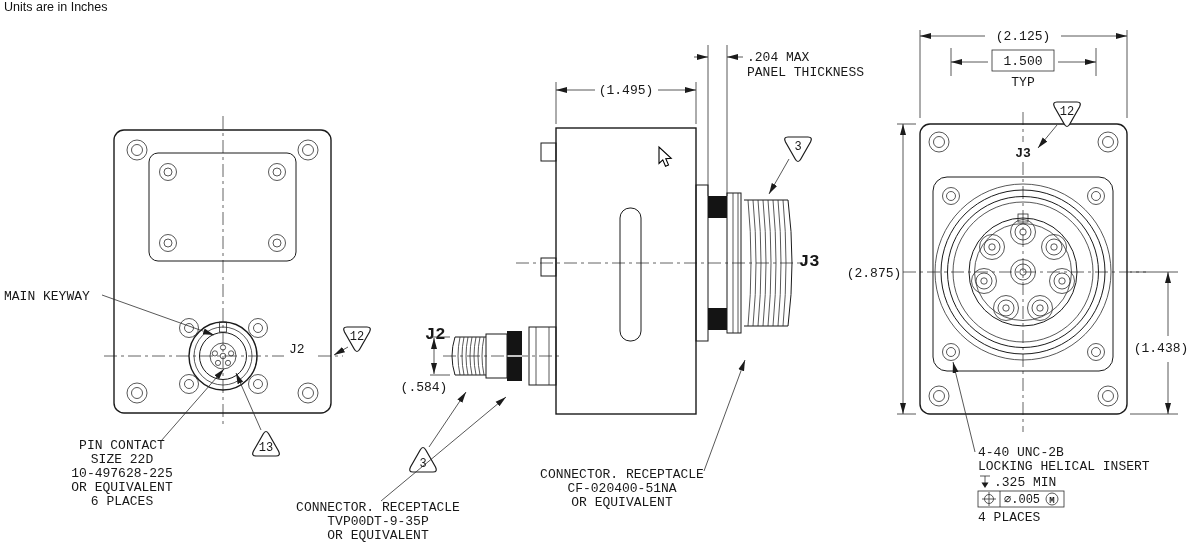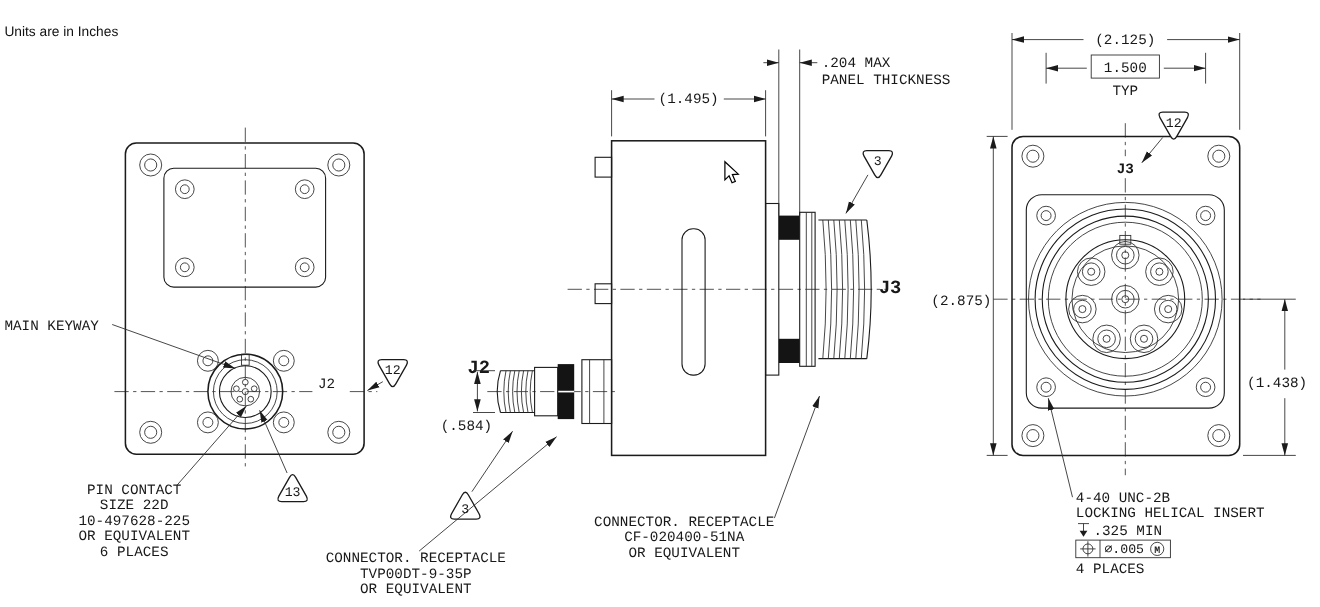--- a/index.html
+++ b/index.html
@@ -1,17 +1,17 @@
 <!DOCTYPE html>
 <html><head>
 <meta charset="utf-8">
 <style>
   html,body{margin:0;padding:0;background:#fff;}
   .stage{position:relative;width:1200px;height:552px;background:#ffffff;overflow:hidden;}
-  .units-note{position:absolute;left:4px;top:22px;font:12.5px "Liberation Sans","DejaVu Sans",sans-serif;color:#111;}
+  .units-note{position:absolute;left:4px;top:0;font:12.5px "Liberation Sans","DejaVu Sans",sans-serif;color:#111;}
   svg{position:absolute;left:0;top:0;}
   svg text{font-family:"Liberation Mono","DejaVu Sans Mono",monospace;font-size:13px;fill:#181818;}
   text.big{font-size:17px;font-weight:bold;}
   text.bold{font-weight:bold;}
   text.small{font-size:12px;}
   text.tiny{font-size:9px;font-weight:bold;}
   .ln{fill:none;stroke:#1b1b1b;stroke-width:1.4;}
   .ln2{fill:none;stroke:#1b1b1b;stroke-width:1;}
   .thin{fill:none;stroke:#2d2d2d;stroke-width:0.8;}
   .cl{fill:none;stroke:#3c3c3c;stroke-width:0.8;stroke-dasharray:13 4 3 4;}

